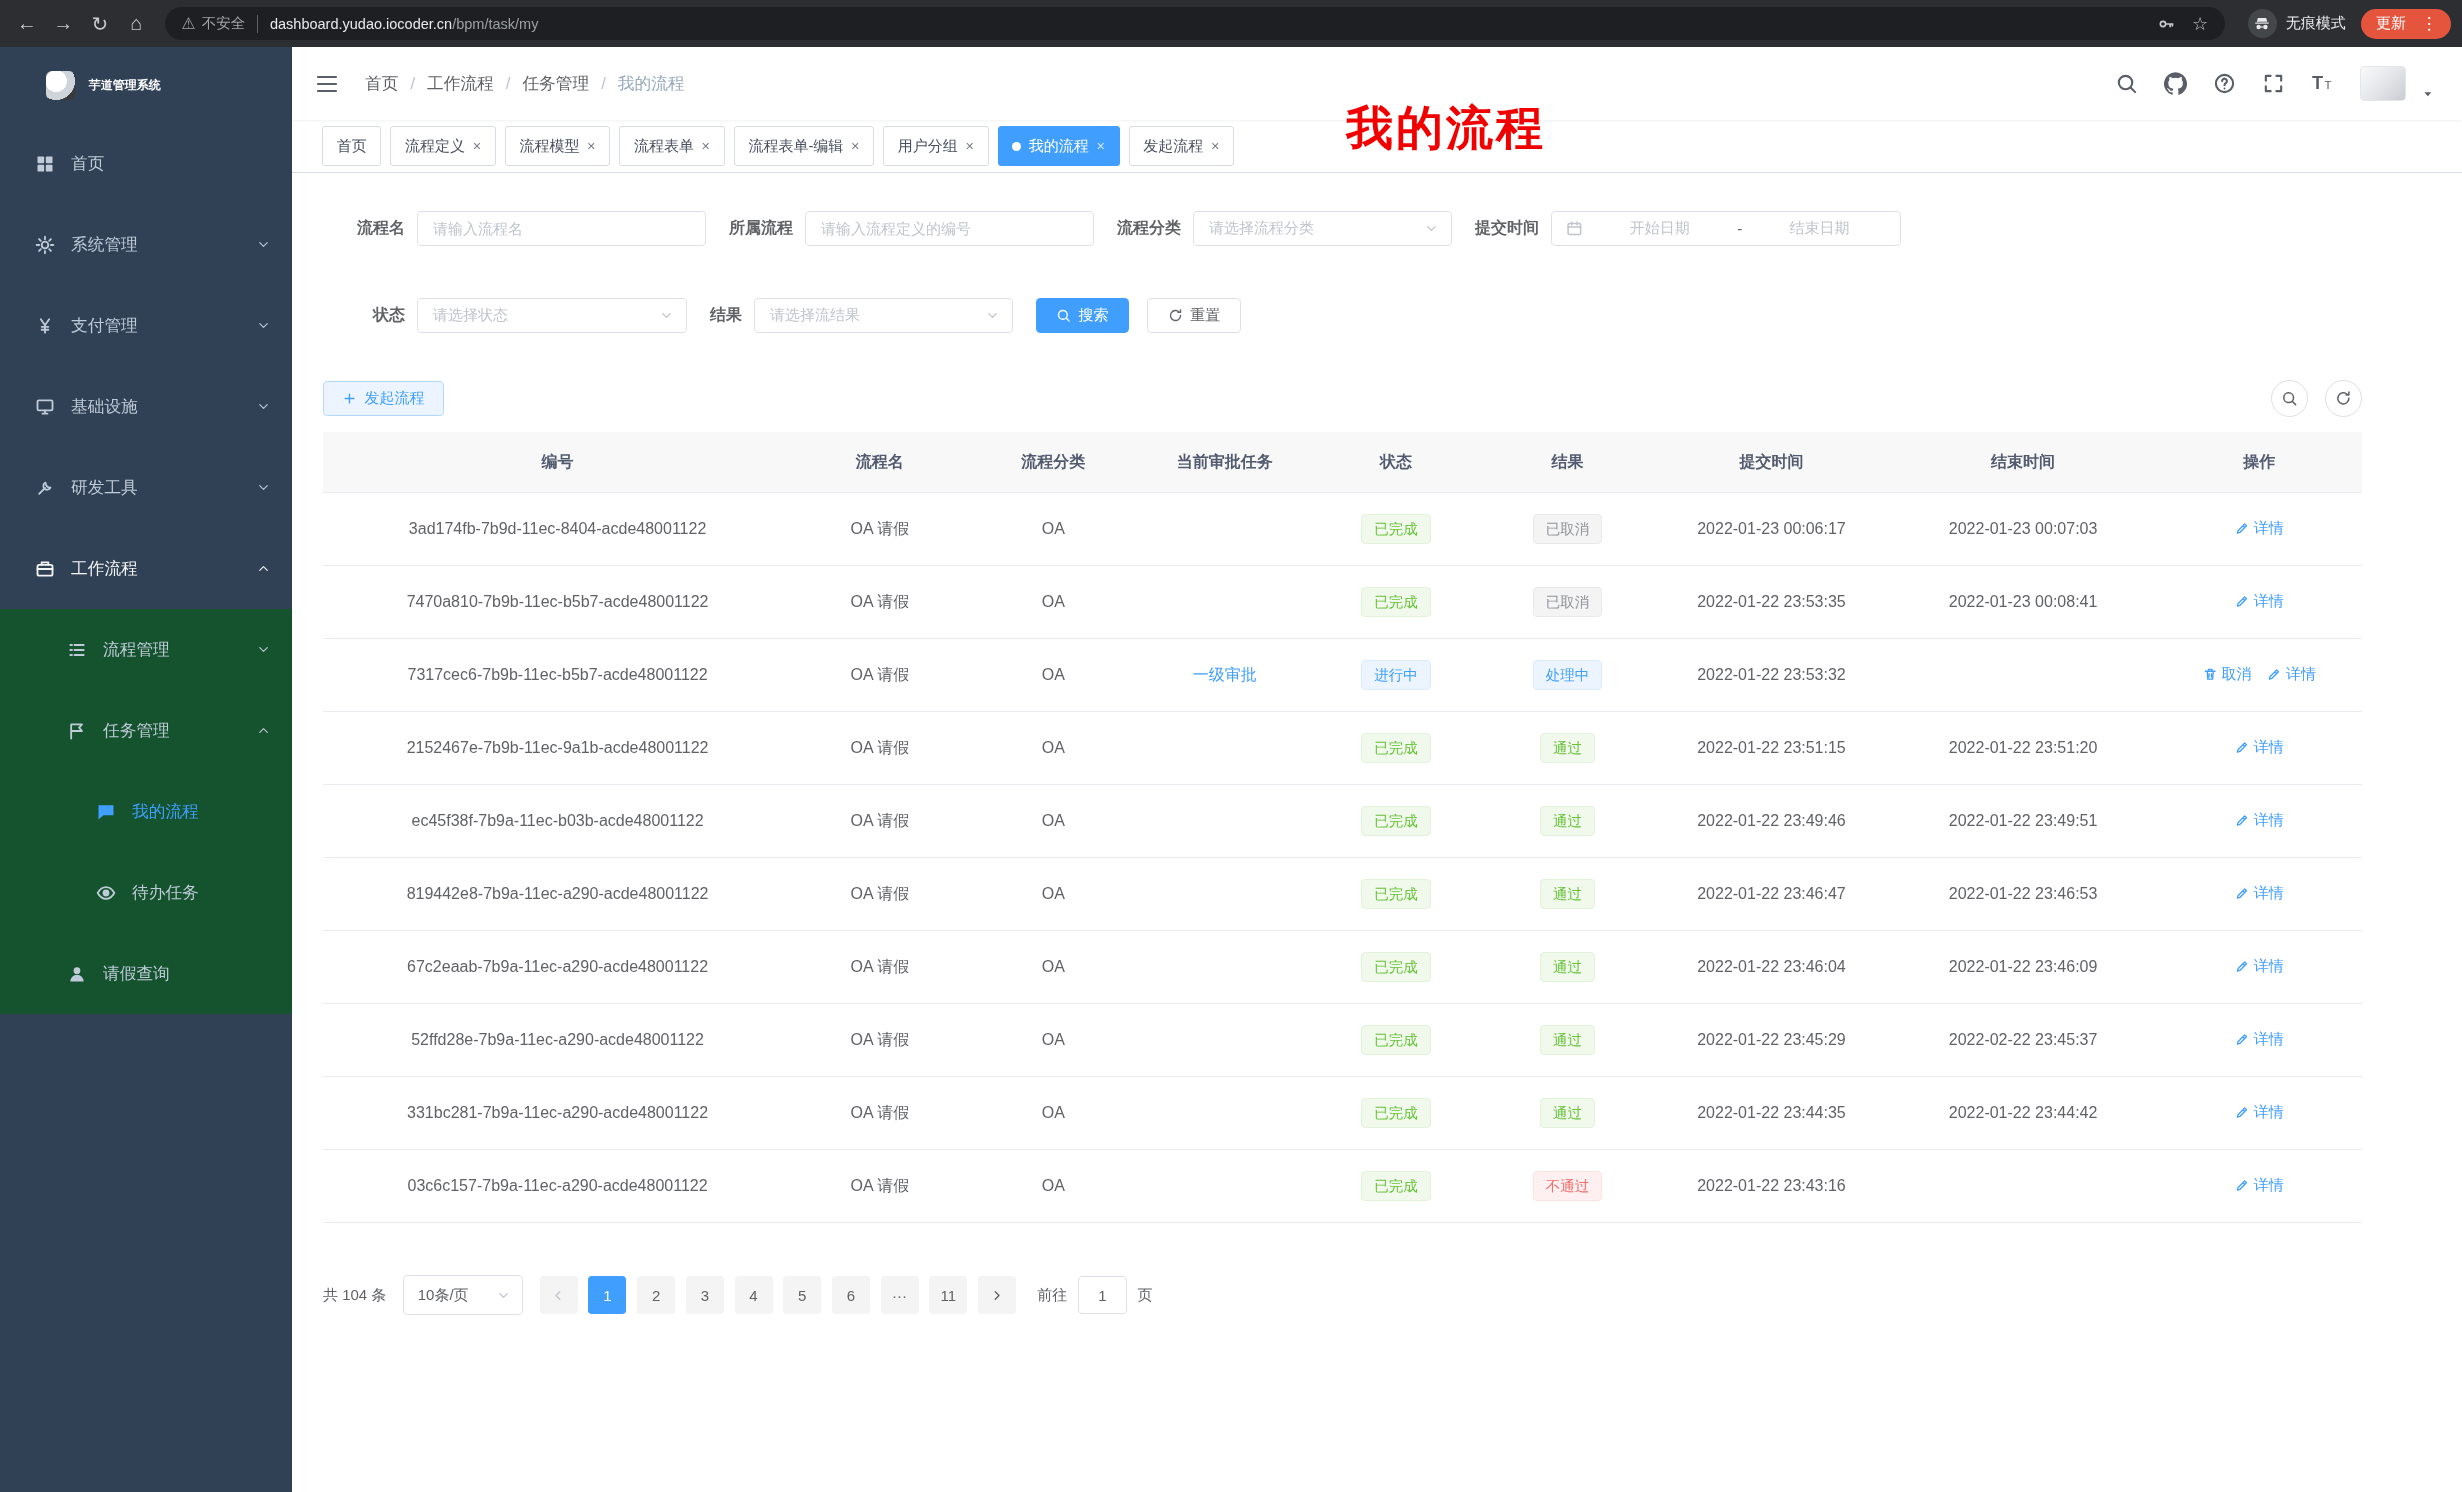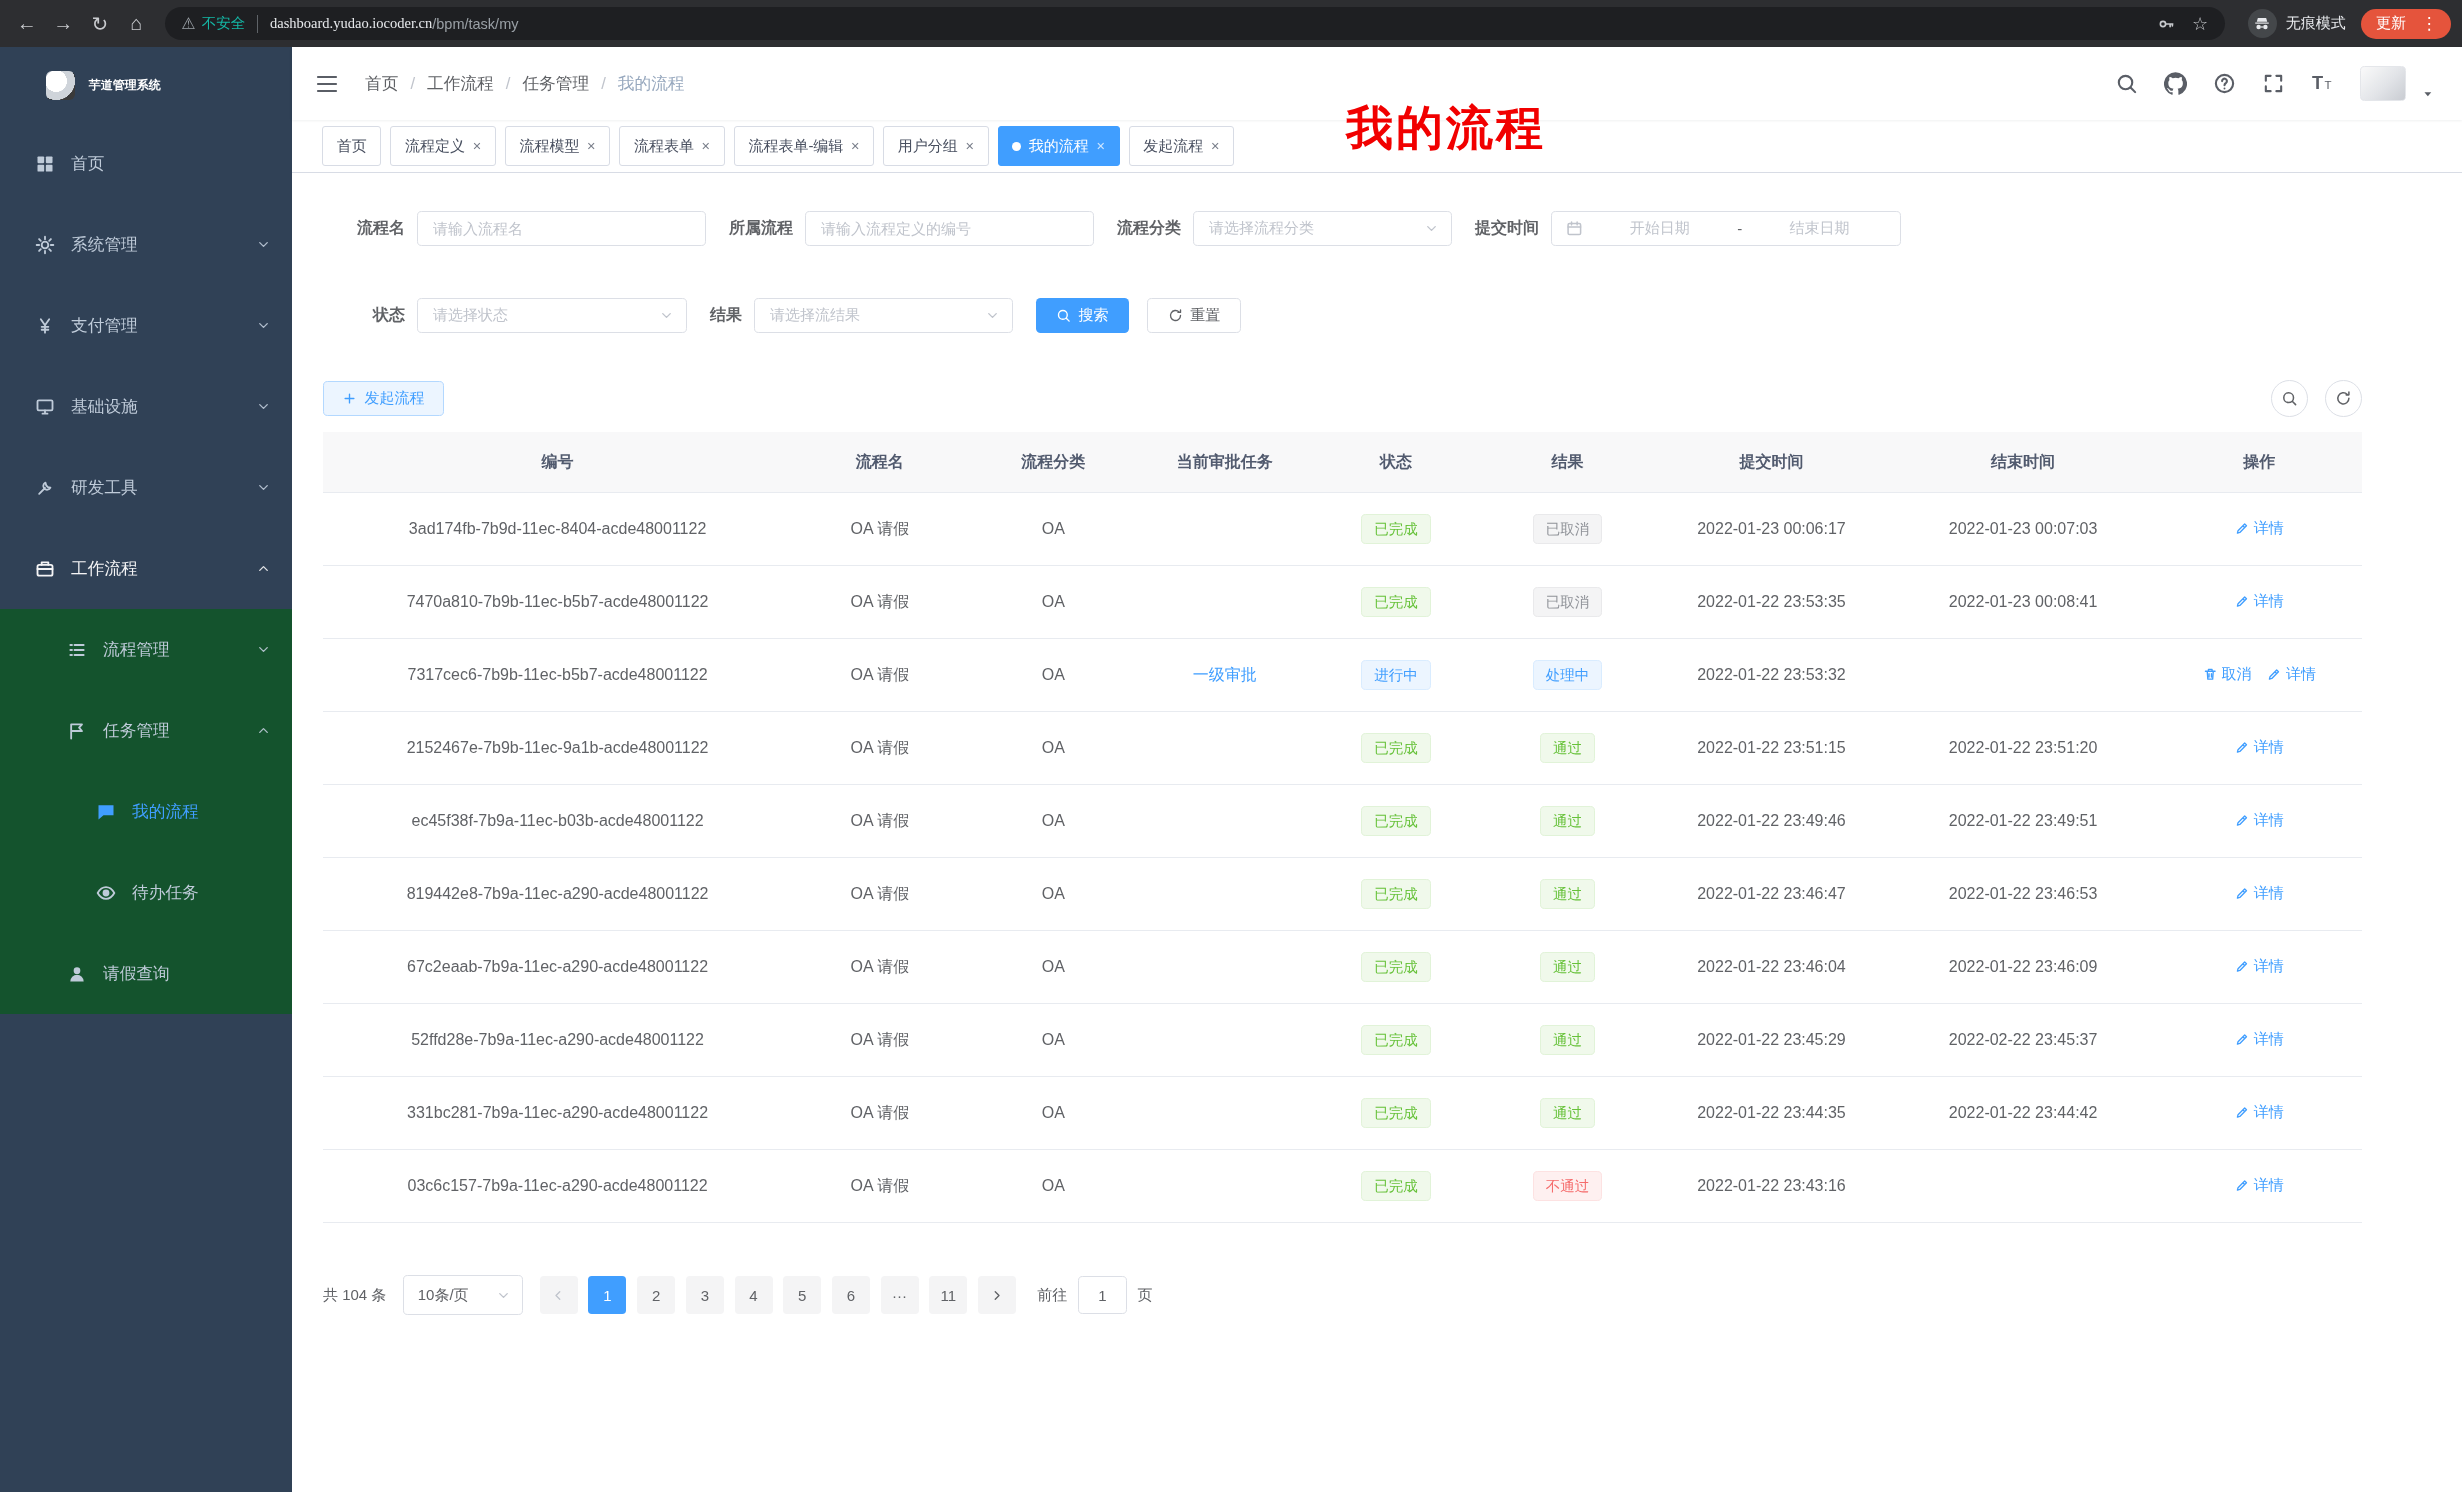--- a/index.html
+++ b/index.html
@@ -4,23 +4,23 @@
 <style>
   html,body{margin:0;padding:0;background:#fff;}
   body{width:2462px;height:1493px;font-family:"Liberation Sans","DejaVu Sans",sans-serif;overflow:hidden;}
   .screen{position:relative;width:2462px;height:1493px;background:#fff;}
 
   
   .browser-bar{display:flex;align-items:center;height:47px;background:#2d2e31;padding:0 10.7px;gap:4.6px;box-sizing:border-box;}
   .bic{width:32px;height:32px;display:flex;align-items:center;justify-content:center;color:#c8cace;font-size:20px;border-radius:50%;flex-shrink:0;}
   .url-pill{flex:1;height:33px;background:#1e1f22;border-radius:16.7px;display:flex;align-items:center;padding:0 16.7px;margin:0 7.6px;min-width:0;}
   .warn-ic{color:#9aa0a6;font-size:16px;margin-right:6px;}
-  .warn-text{color:#14b8a6;font-size:14.5px;}
+  .warn-text{color:#a3a3a3;font-size:14.5px;}
   .url-divider{width:0.8px;height:18px;background:#5f6368;margin:0 12px;}
-  .url-host{color:#e8eaed;font-size:14.5px;font-family:Liberation Serif, serif;}
+  .url-host{color:#e8eaed;font-size:14.5px;}
   .url-path{color:#9aa0a6;font-size:14.5px;}
   .pill-spacer{flex:1;}
   .pill-ic{color:#c8cace;margin-left:16.7px;display:flex;align-items:center;}
   .pill-ic svg{width:18px;height:18px;}
   .star-ic{font-size:18px;}
   .incog{display:flex;align-items:center;gap:9px;color:#e8eaed;font-size:15px;margin:0 10.7px;flex-shrink:0;}
   .incog-ava{width:29px;height:29px;border-radius:50%;background:#44474a;display:flex;align-items:center;justify-content:center;color:#e8eaed;}
   .incog-ava svg{width:18px;height:18px;}
   .update-btn{height:30px;padding:0 7.6px 0 15px;border-radius:15px;background:#e5543c;color:#fff;font-size:15px;display:flex;align-items:center;gap:9px;flex-shrink:0;cursor:pointer;}
   .kebab{font-size:16.7px;padding:0 6px;}

